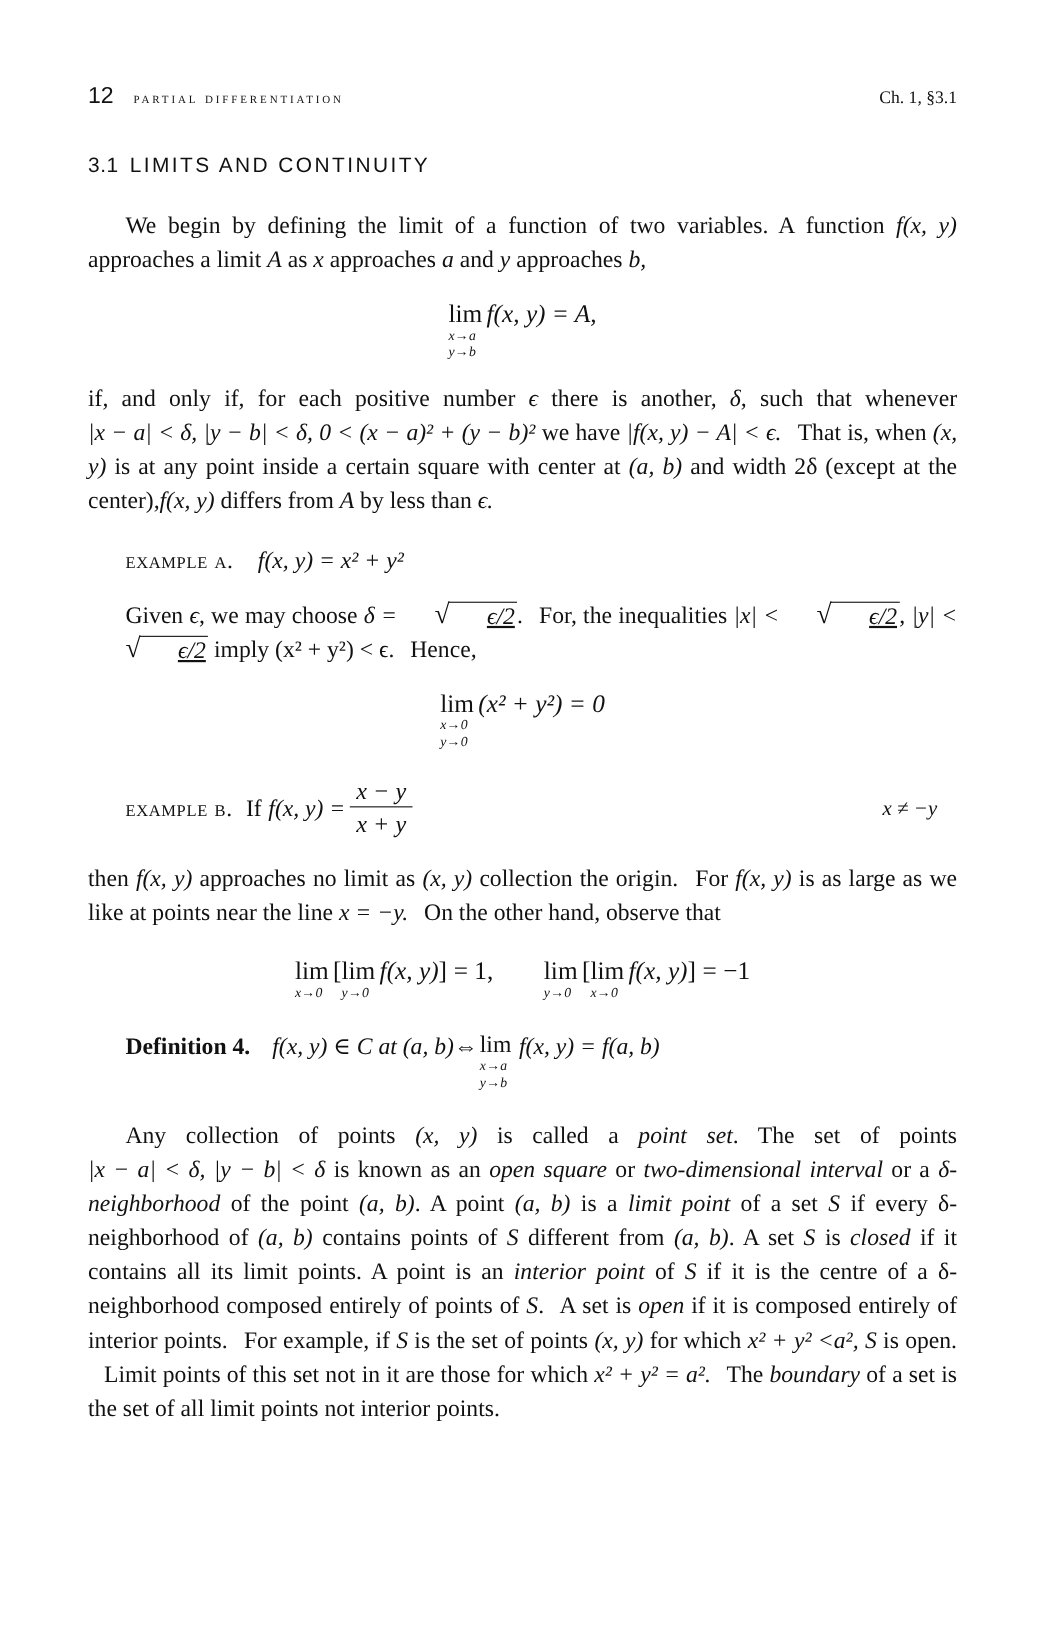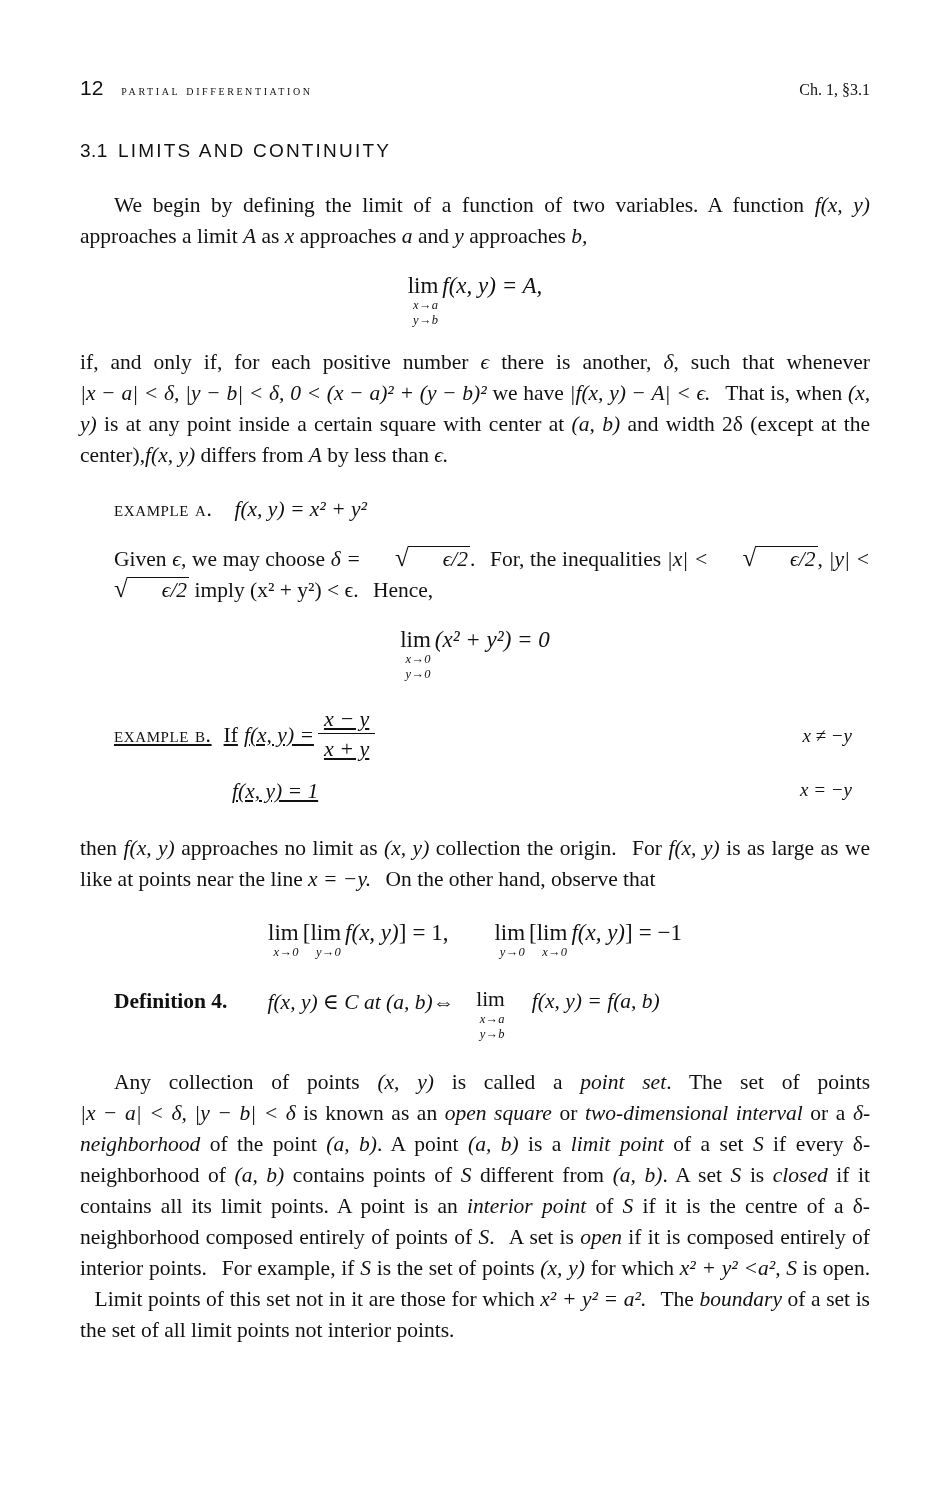--- a/index.html
+++ b/index.html
@@ -95,21 +95,21 @@
     line-height: 1.1;
   }
   .disp-row {
     display: flex;
     align-items: flex-start;
     justify-content: center;
   }
   .limop {
     display: inline-flex;
     flex-direction: column;
-    align-items: flex-end;
+    align-items: flex-start;
     vertical-align: baseline;
     margin-right: 4px;
   }
   .limop .lim-main {
     font-size: 23px;
     line-height: 1;
   }
   .limop .lim-sub {
     font-size: 12.5px;
     line-height: 13px;
@@ -148,20 +148,21 @@
     font-size: 25px;
     line-height: 1;
     position: relative;
     top: -1px;
   }
   .sqrt .rad-body {
     border-top: 1.5px solid #111;
     padding: 1px 2px 0 1px;
     margin-left: -1px;
     line-height: 1.05;
+    text-decoration: underline;
   }
 
   
   .example-head {
     font-size: 21.5px;
     margin-left: 34px;
     margin-top: 26px;
   }
   .example-head .lbl { font-variant: small-caps; text-transform: lowercase; letter-spacing: 0.6px; }
   .example-head .eqpart { margin-left: 22px; }
@@ -169,35 +170,33 @@
   .exampleB {
     margin-top: 26px;
     font-size: 21.5px;
     position: relative;
     min-height: 62px;
   }
   .exB-row {
     display: flex;
     align-items: center;
     margin-left: 34px;
-    text-decoration: underline;
   }
   .exB-cond {
     position: absolute;
     right: 18px;
     font-size: 19px;
   }
 
   .definition {
     margin-top: 30px;
     margin-left: 34px;
     font-size: 21.5px;
     display: flex;
     align-items: flex-start;
-    gap: 20px;
   }
   .definition .def-label { font-weight: bold; margin-right: 20px; white-space: nowrap; }
 
   .iterated {
     margin-top: 26px;
     display: flex;
     justify-content: center;
     gap: 46px;
     font-size: 23px;
   }
@@ -308,26 +307,20 @@
         <span style="margin-left:12px;">If</span>
         <span class="mi" style="margin-left:6px;">f(x, y) =</span>
         <span class="frac">
           <span class="num mi">x − y</span>
           <span class="den mi">x + y</span>
         </span>
       </div>
       <div class="exB-cond mi" style="top:18px;">x ≠ −y</div>
     </div>
 
-    <div class="exampleB" style="margin-top:10px;min-height:40px;">
-      <div class="exB-row" style="margin-left:152px;">
-        <span class="mi">f(x, y) = 1</span>
-      </div>
-      <div class="exB-cond mi" style="top:0px;">x = −y</div>
-    </div>
 
     <p class="body" style="margin-top:14px;">
       <span>then</span>
       <span class="mi">f(x, y)</span>
       <span>approaches no limit as</span>
       <span class="mi">(x, y)</span>
       <span>collection the origin.</span><span class="ss"></span>
       <span>For</span>
       <span class="mi">f(x, y)</span>
       <span>is as large as we like at points near the line</span>

